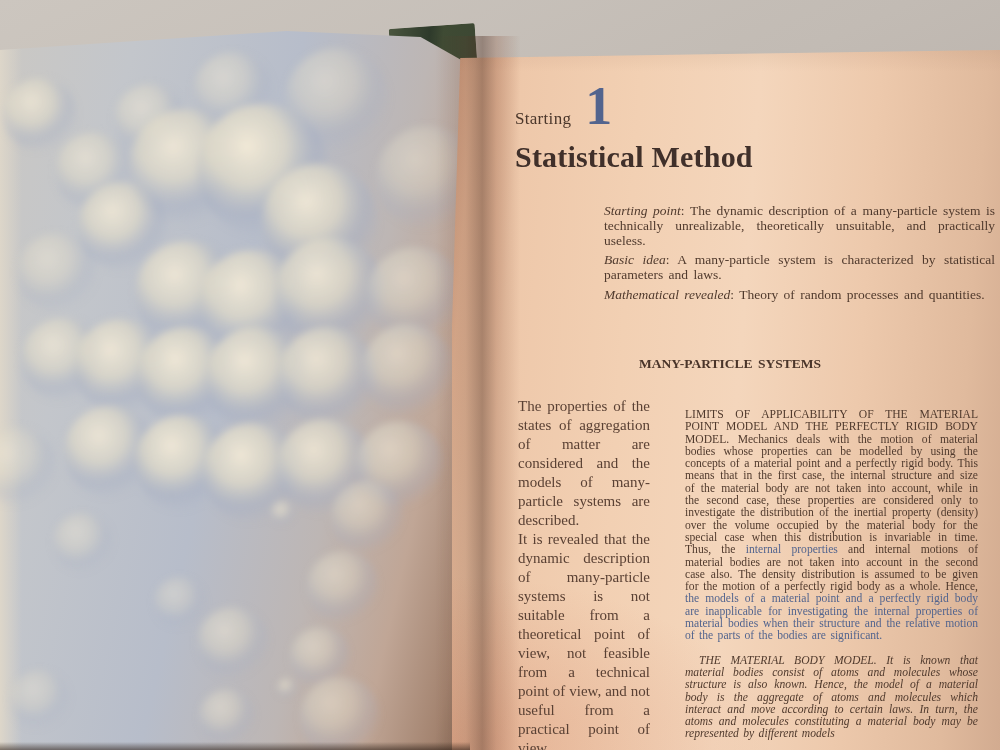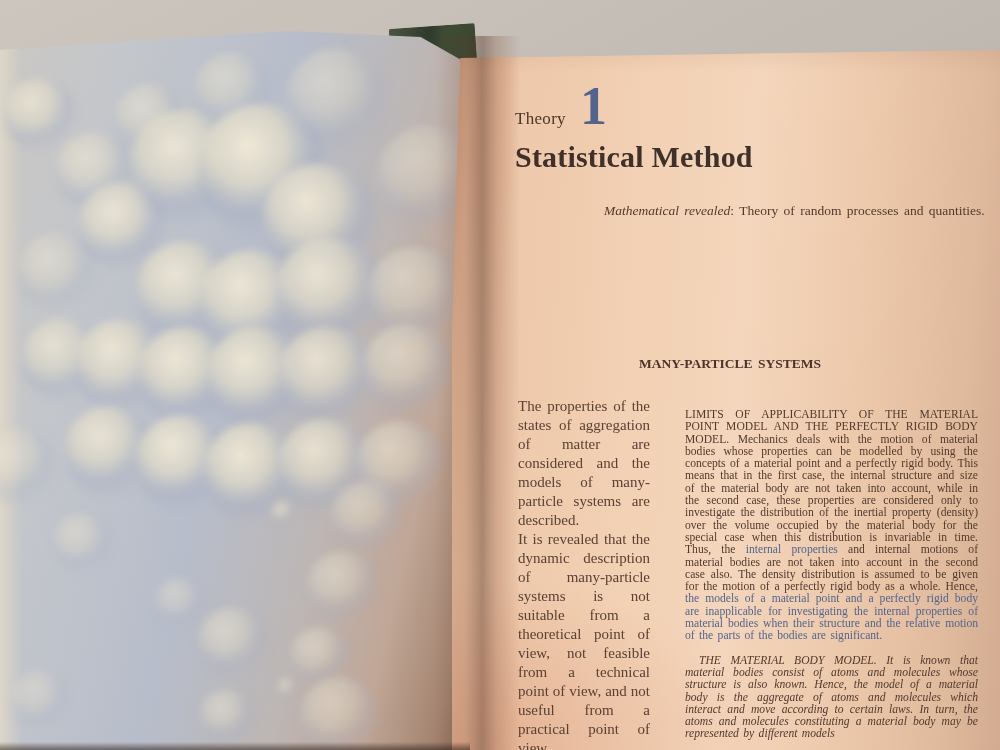--- a/index.html
+++ b/index.html
@@ -130,27 +130,29 @@
   </svg>
 </div>
 
 <div class="right-page"></div>
 <div class="gutter"></div>
 <div class="page-bottom-shadow"></div>
 
 <div class="content">
 
   <div class="chapter-row">
-    <span class="chapter-label">Theory</span>
+    <span class="chapter-label">Starting</span>
     <span class="chapter-num">1</span>
   </div>
 
   <div class="title">Statistical Method</div>
 
   <div class="intro">
+    <p><em>Starting point</em><span>: The dynamic description of a many-particle system is technically unrealizable, theoretically unsuitable, and practically useless.</span></p>
+    <p><em>Basic idea</em><span>: A many-particle system is characterized by statistical parameters and laws.</span></p>
     <p><em>Mathematical revealed</em><span>: Theory of random processes and quantities.</span></p>
   </div>
 
   <div class="sec-heading">
     <span style="display:block">MANY-PARTICLE SYSTEMS</span>
   </div>
 
   <div class="columns">
     <div class="sidebar">
       <p>The properties of the states of aggregation of matter are considered and the models of many-particle systems are described.</p>

